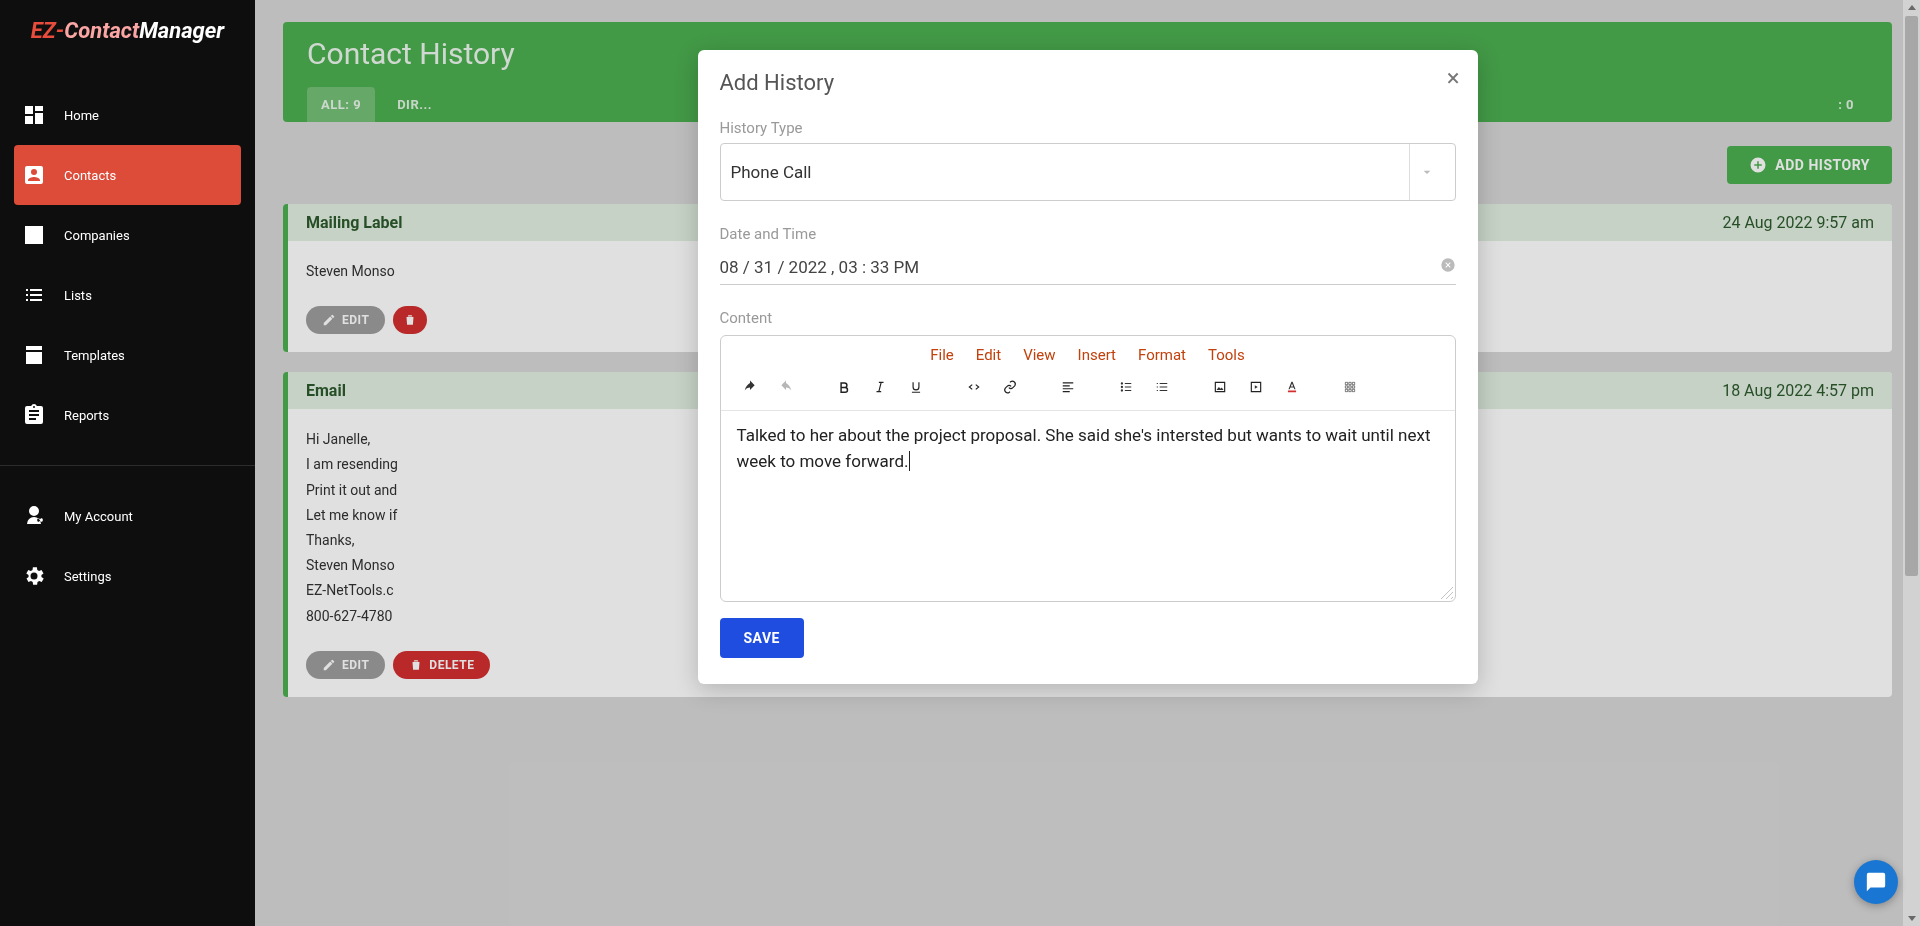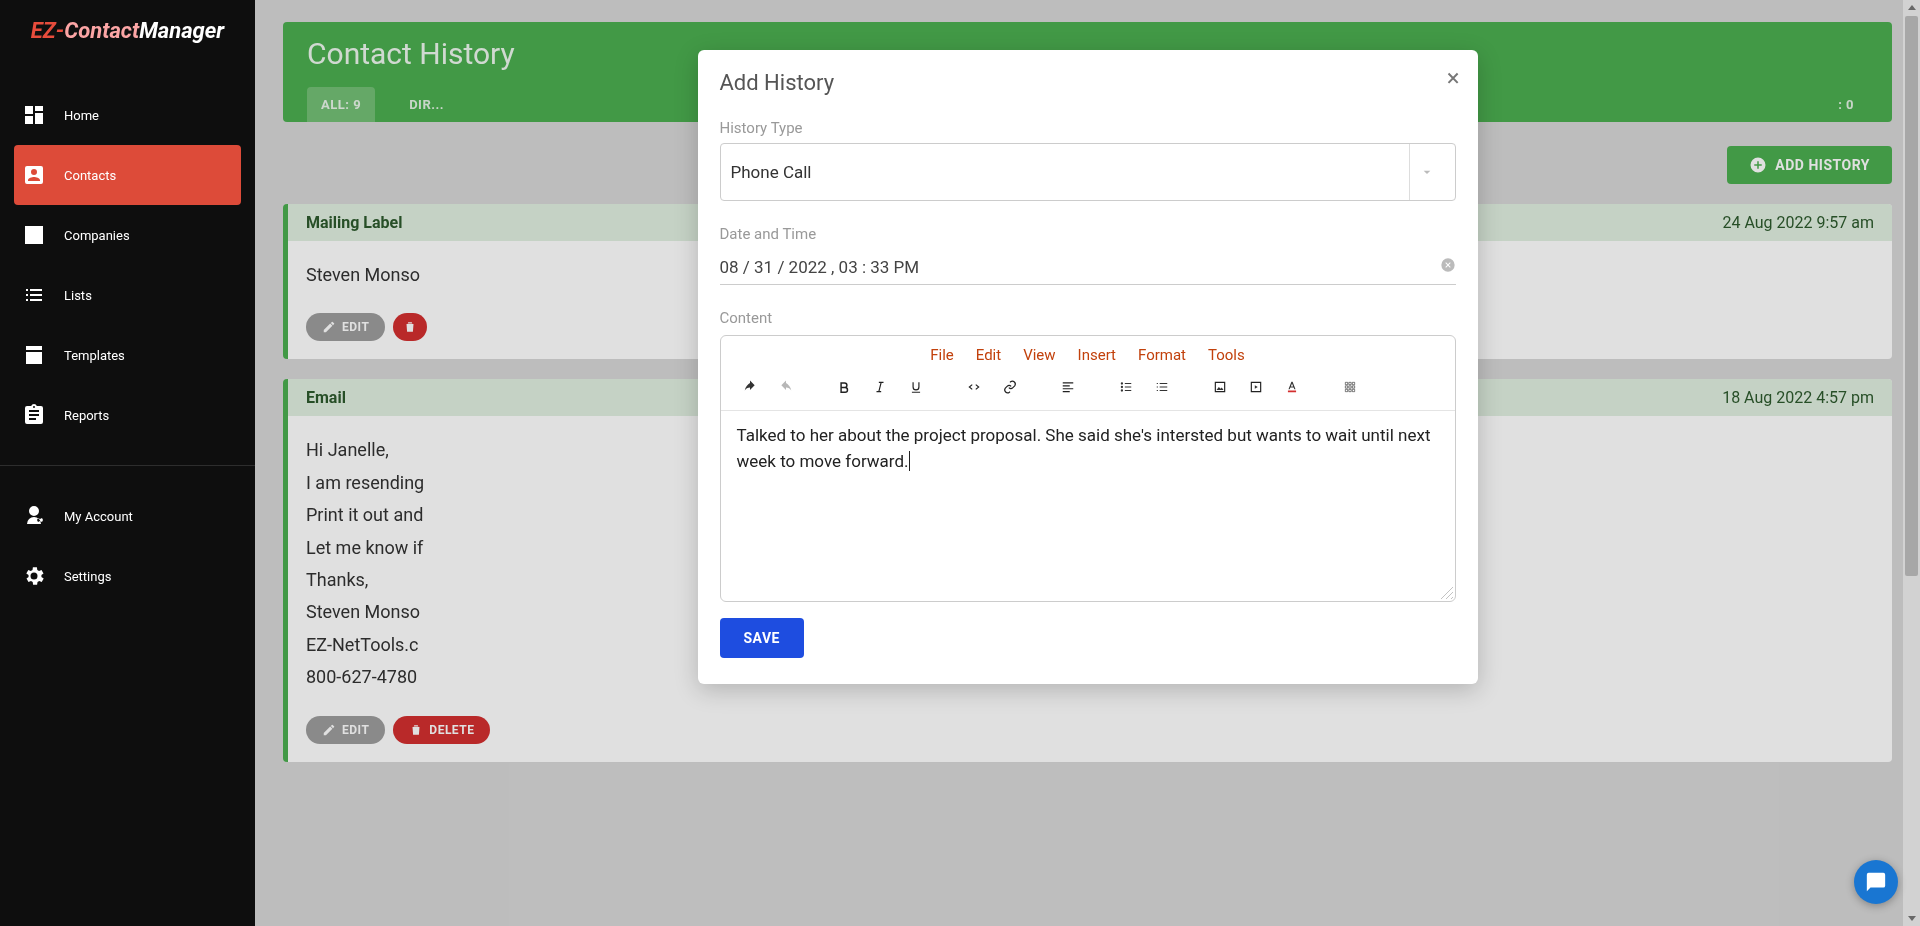--- a/index.html
+++ b/index.html
@@ -30,33 +30,33 @@
   .nav li.active .nav-label{color:#fff}
   .nav-icon{width:24px;height:24px;fill:#fff;display:flex;align-items:center;justify-content:center;}
   .nav-divider{height:1px;background:#2d2d2d;margin:20px 0;}
 
   
   .main{flex:1;position:relative;background:#d8d8d8;padding:0;overflow:hidden;}
   .scroll{position:absolute;inset:0;overflow:hidden;}
   .content-wrap{padding:22px 28px;}
   .header-panel{background:var(--green);border-radius:4px;padding:14px 24px 0 24px;color:#fff;}
   .header-title{font-size:30px;font-weight:400;color:rgba(255,255,255,.9);}
-  .tabs{display:flex;gap:20px;margin-top:16px;padding-bottom:0;}
+  .tabs{display:flex;gap:8px;margin-top:16px;padding-bottom:0;}
   .tab{padding:10px 14px;font-size:13px;font-weight:700;letter-spacing:.5px;color:rgba(255,255,255,.85);}
   .tab.active{background:rgba(255,255,255,.22);border-radius:4px 4px 0 0;}
 
   .toolbar{display:flex;justify-content:flex-end;margin-top:24px;}
   .btn-add{background:#4caf50;color:#fff;border:none;border-radius:4px;padding:10px 22px;font-size:14px;font-weight:700;letter-spacing:.5px;display:flex;align-items:center;gap:8px;cursor:pointer;}
   .btn-add svg{width:18px;height:18px;fill:#fff;}
 
   .card{background:#fff;border-radius:4px;margin-top:20px;border-left:5px solid var(--green);overflow:hidden;}
   .card-head{background:#e1efe1;display:flex;justify-content:space-between;align-items:center;padding:9px 18px;}
   .card-head .title{font-weight:700;color:#2d5a2d;font-size:16px;}
   .card-head .date{color:#2d5a2d;font-size:16px;}
-  .card-body{padding:18px;font-size:18px;color:#333;line-height:1.8;}
+  .card-body{padding:18px;font-size:14px;color:#333;line-height:1.8;}
   .card-actions{padding:4px 18px 18px 18px;display:flex;gap:8px;}
   .btn-s{display:inline-flex;align-items:center;gap:6px;border:none;border-radius:20px;padding:7px 16px;font-size:12px;font-weight:700;letter-spacing:.5px;color:#fff;cursor:pointer;}
   .btn-s svg{width:14px;height:14px;fill:#fff}
   .btn-edit{background:#9e9e9e}
   .btn-delete{background:#d32f2f}
 
   
   .overlay{position:absolute;inset:0;background:rgba(0,0,0,.12);display:flex;align-items:flex-start;justify-content:center;}
   .modal{width:780px;background:#fff;border-radius:6px;margin-top:50px;box-shadow:0 6px 24px rgba(0,0,0,.2);padding:20px 22px 26px 22px;position:relative;}
   .modal-title{font-size:22px;font-weight:400;color:#555;}

